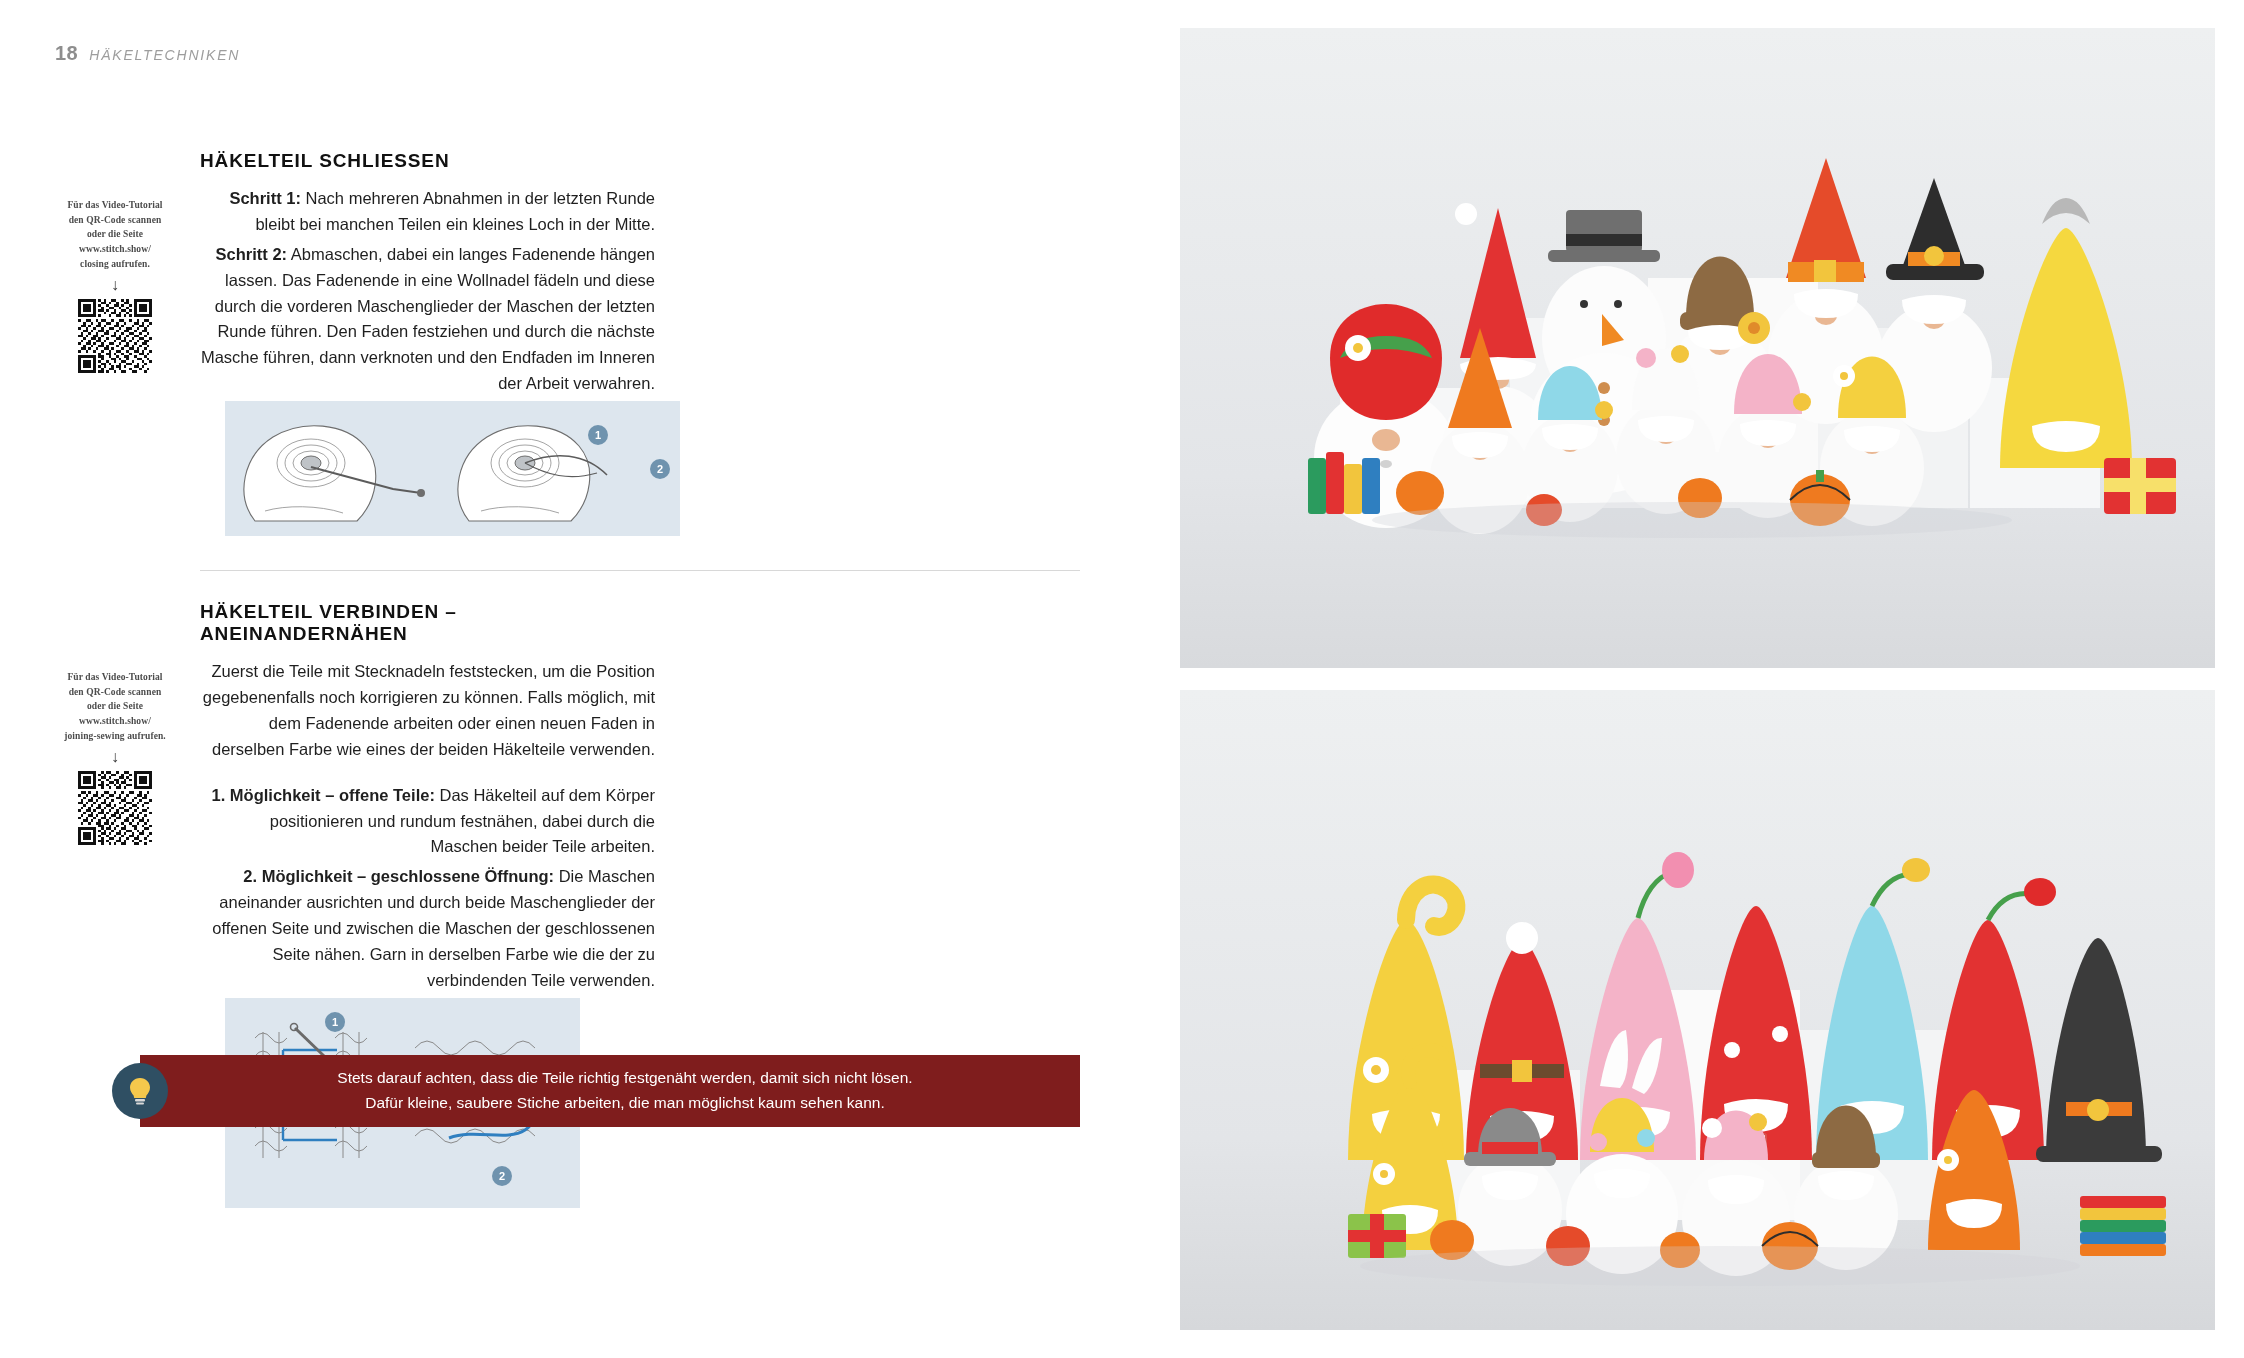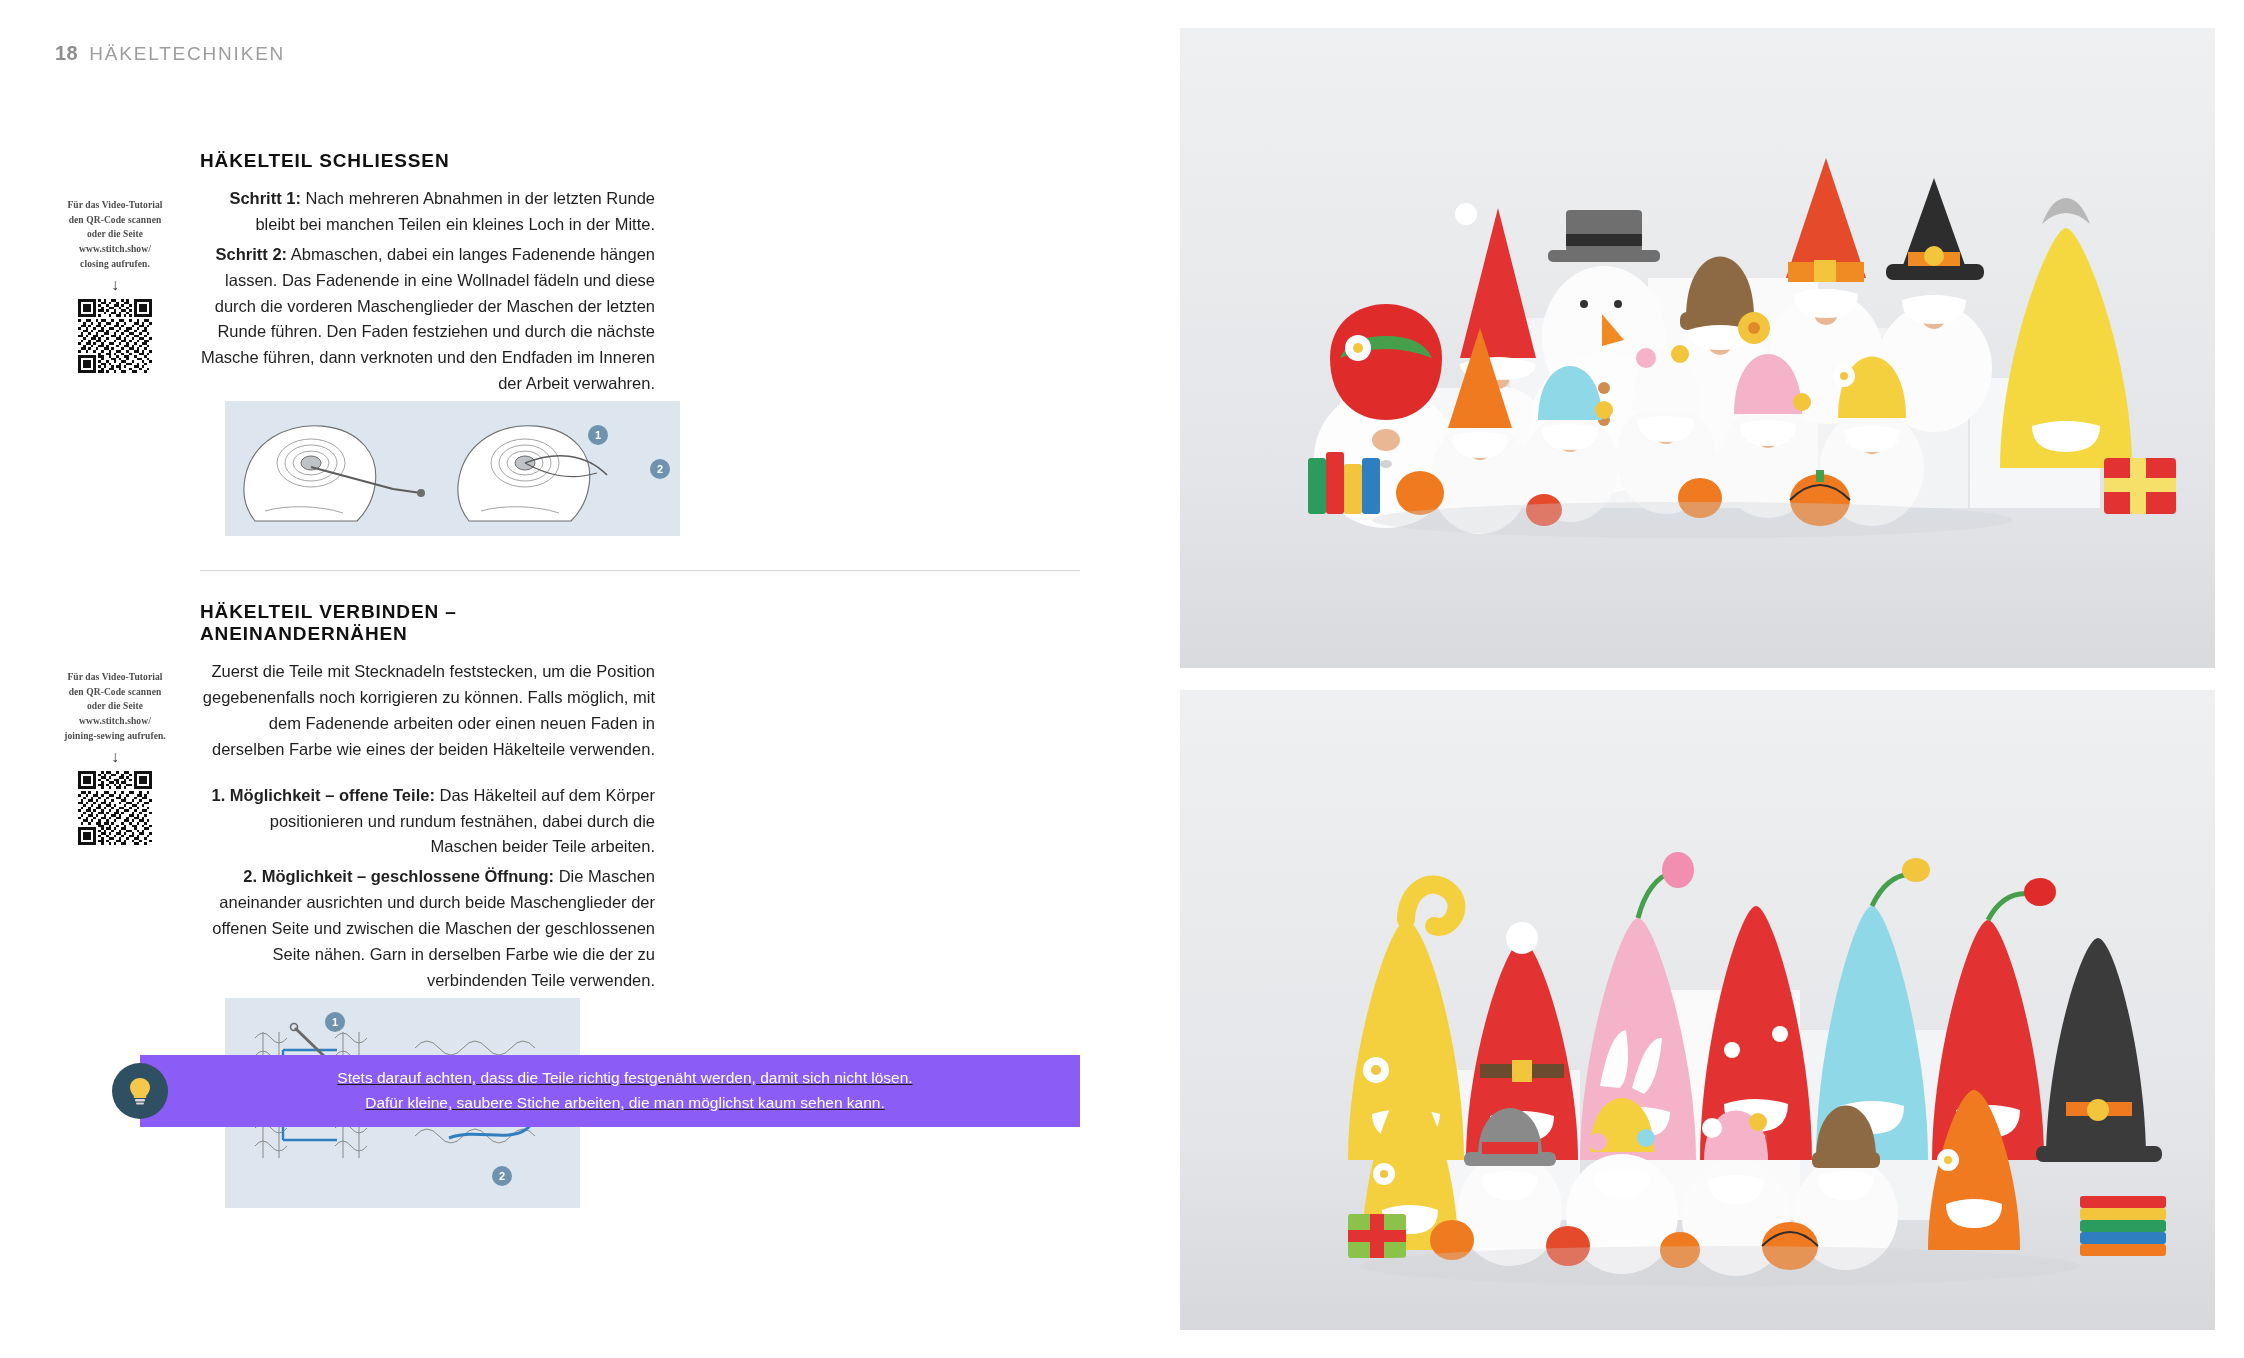--- a/index.html
+++ b/index.html
@@ -37,23 +37,24 @@
     gap: 11px;
     color: #9b9b9b;
   }
   .folio-number {
     font-size: 20px;
     font-weight: bold;
     letter-spacing: 0.5px;
     color: #8e8e8e;
   }
   .folio-title {
-    font-size: 19px;
+    font-size: 14px;
     letter-spacing: 1.8px;
     color: #9d9d9d;
+    font-style: italic;
   }
   .page-inner {
     position: absolute;
     top: 150px;
     left: 40px;
     width: 1040px;
   }
   
   .side-col {
     position: absolute;
@@ -149,24 +150,23 @@
     margin: 34px 0 30px 0;
     width: 880px;
   }
   
   .tipbox {
     position: absolute;
     left: 100px;
     top: 905px;
     width: 940px;
     height: 72px;
-    background: #8b5cf6;
+    background: #7f1d1d;
     display: flex;
     align-items: center;
-    text-decoration: underline;
   }
   .tip-bulb {
     position: absolute;
     left: -28px;
     top: 8px;
     width: 56px;
     height: 56px;
     border-radius: 50%;
     background: #2f4f63;
     display: flex;

